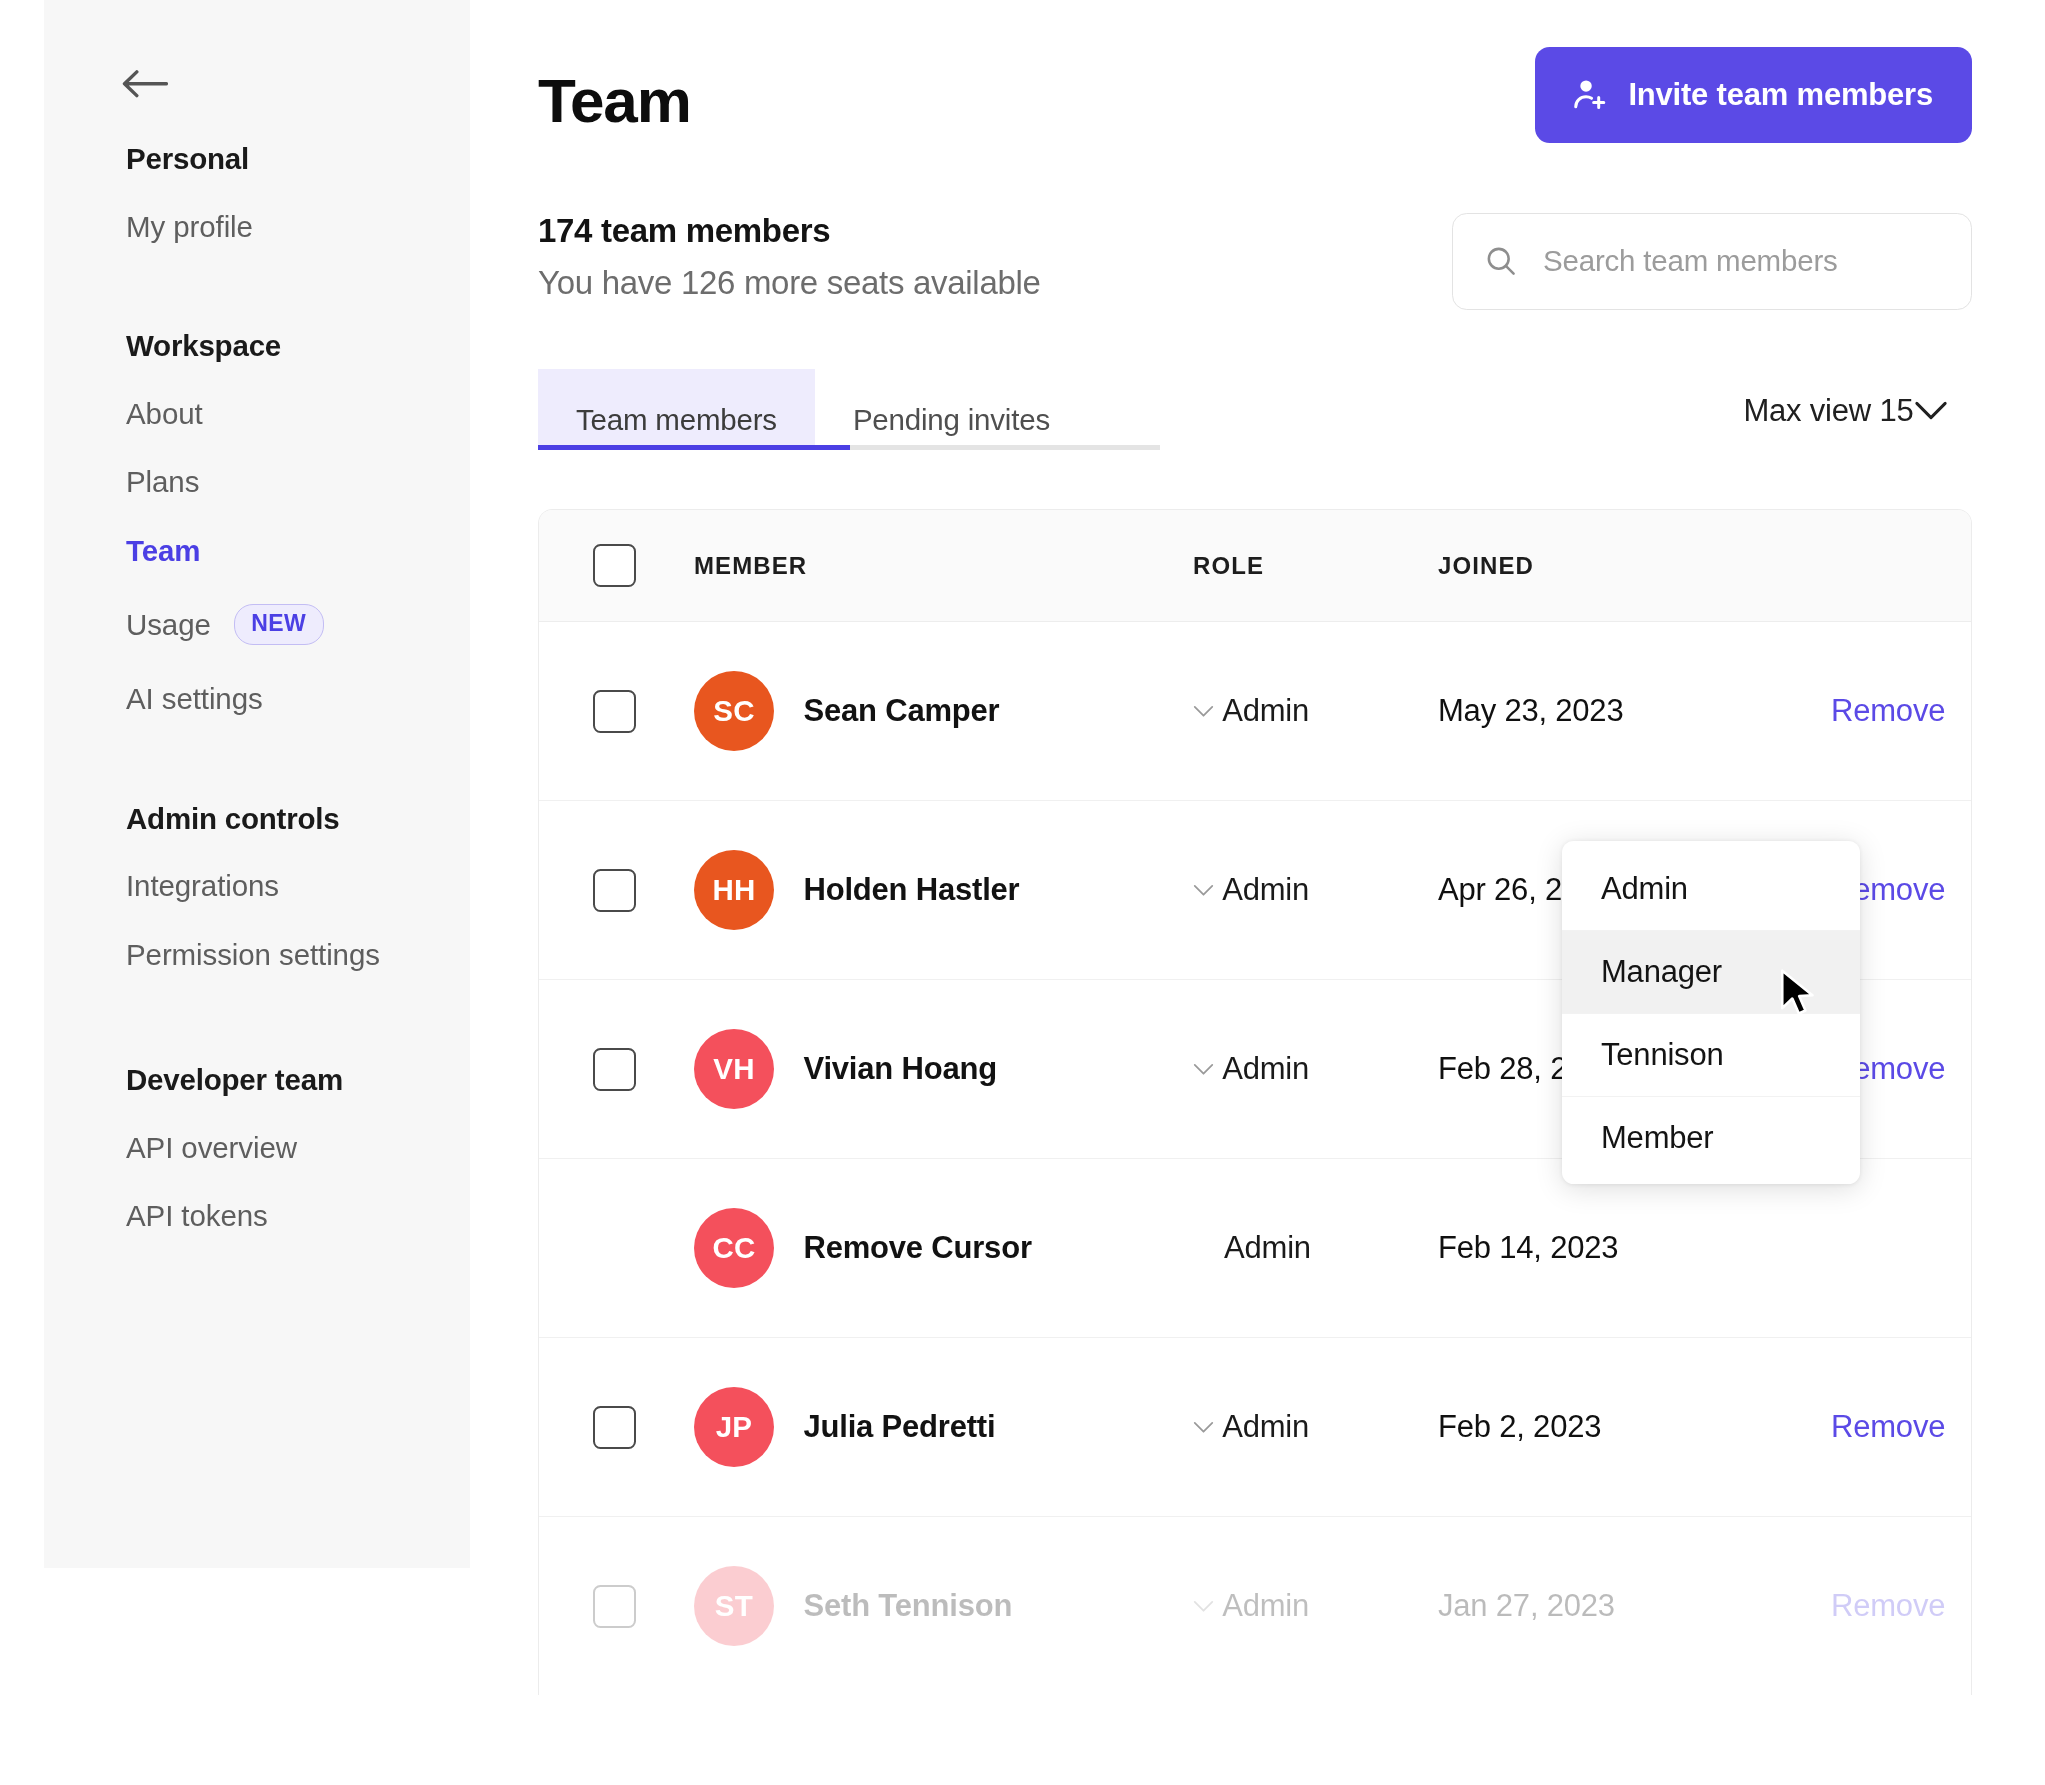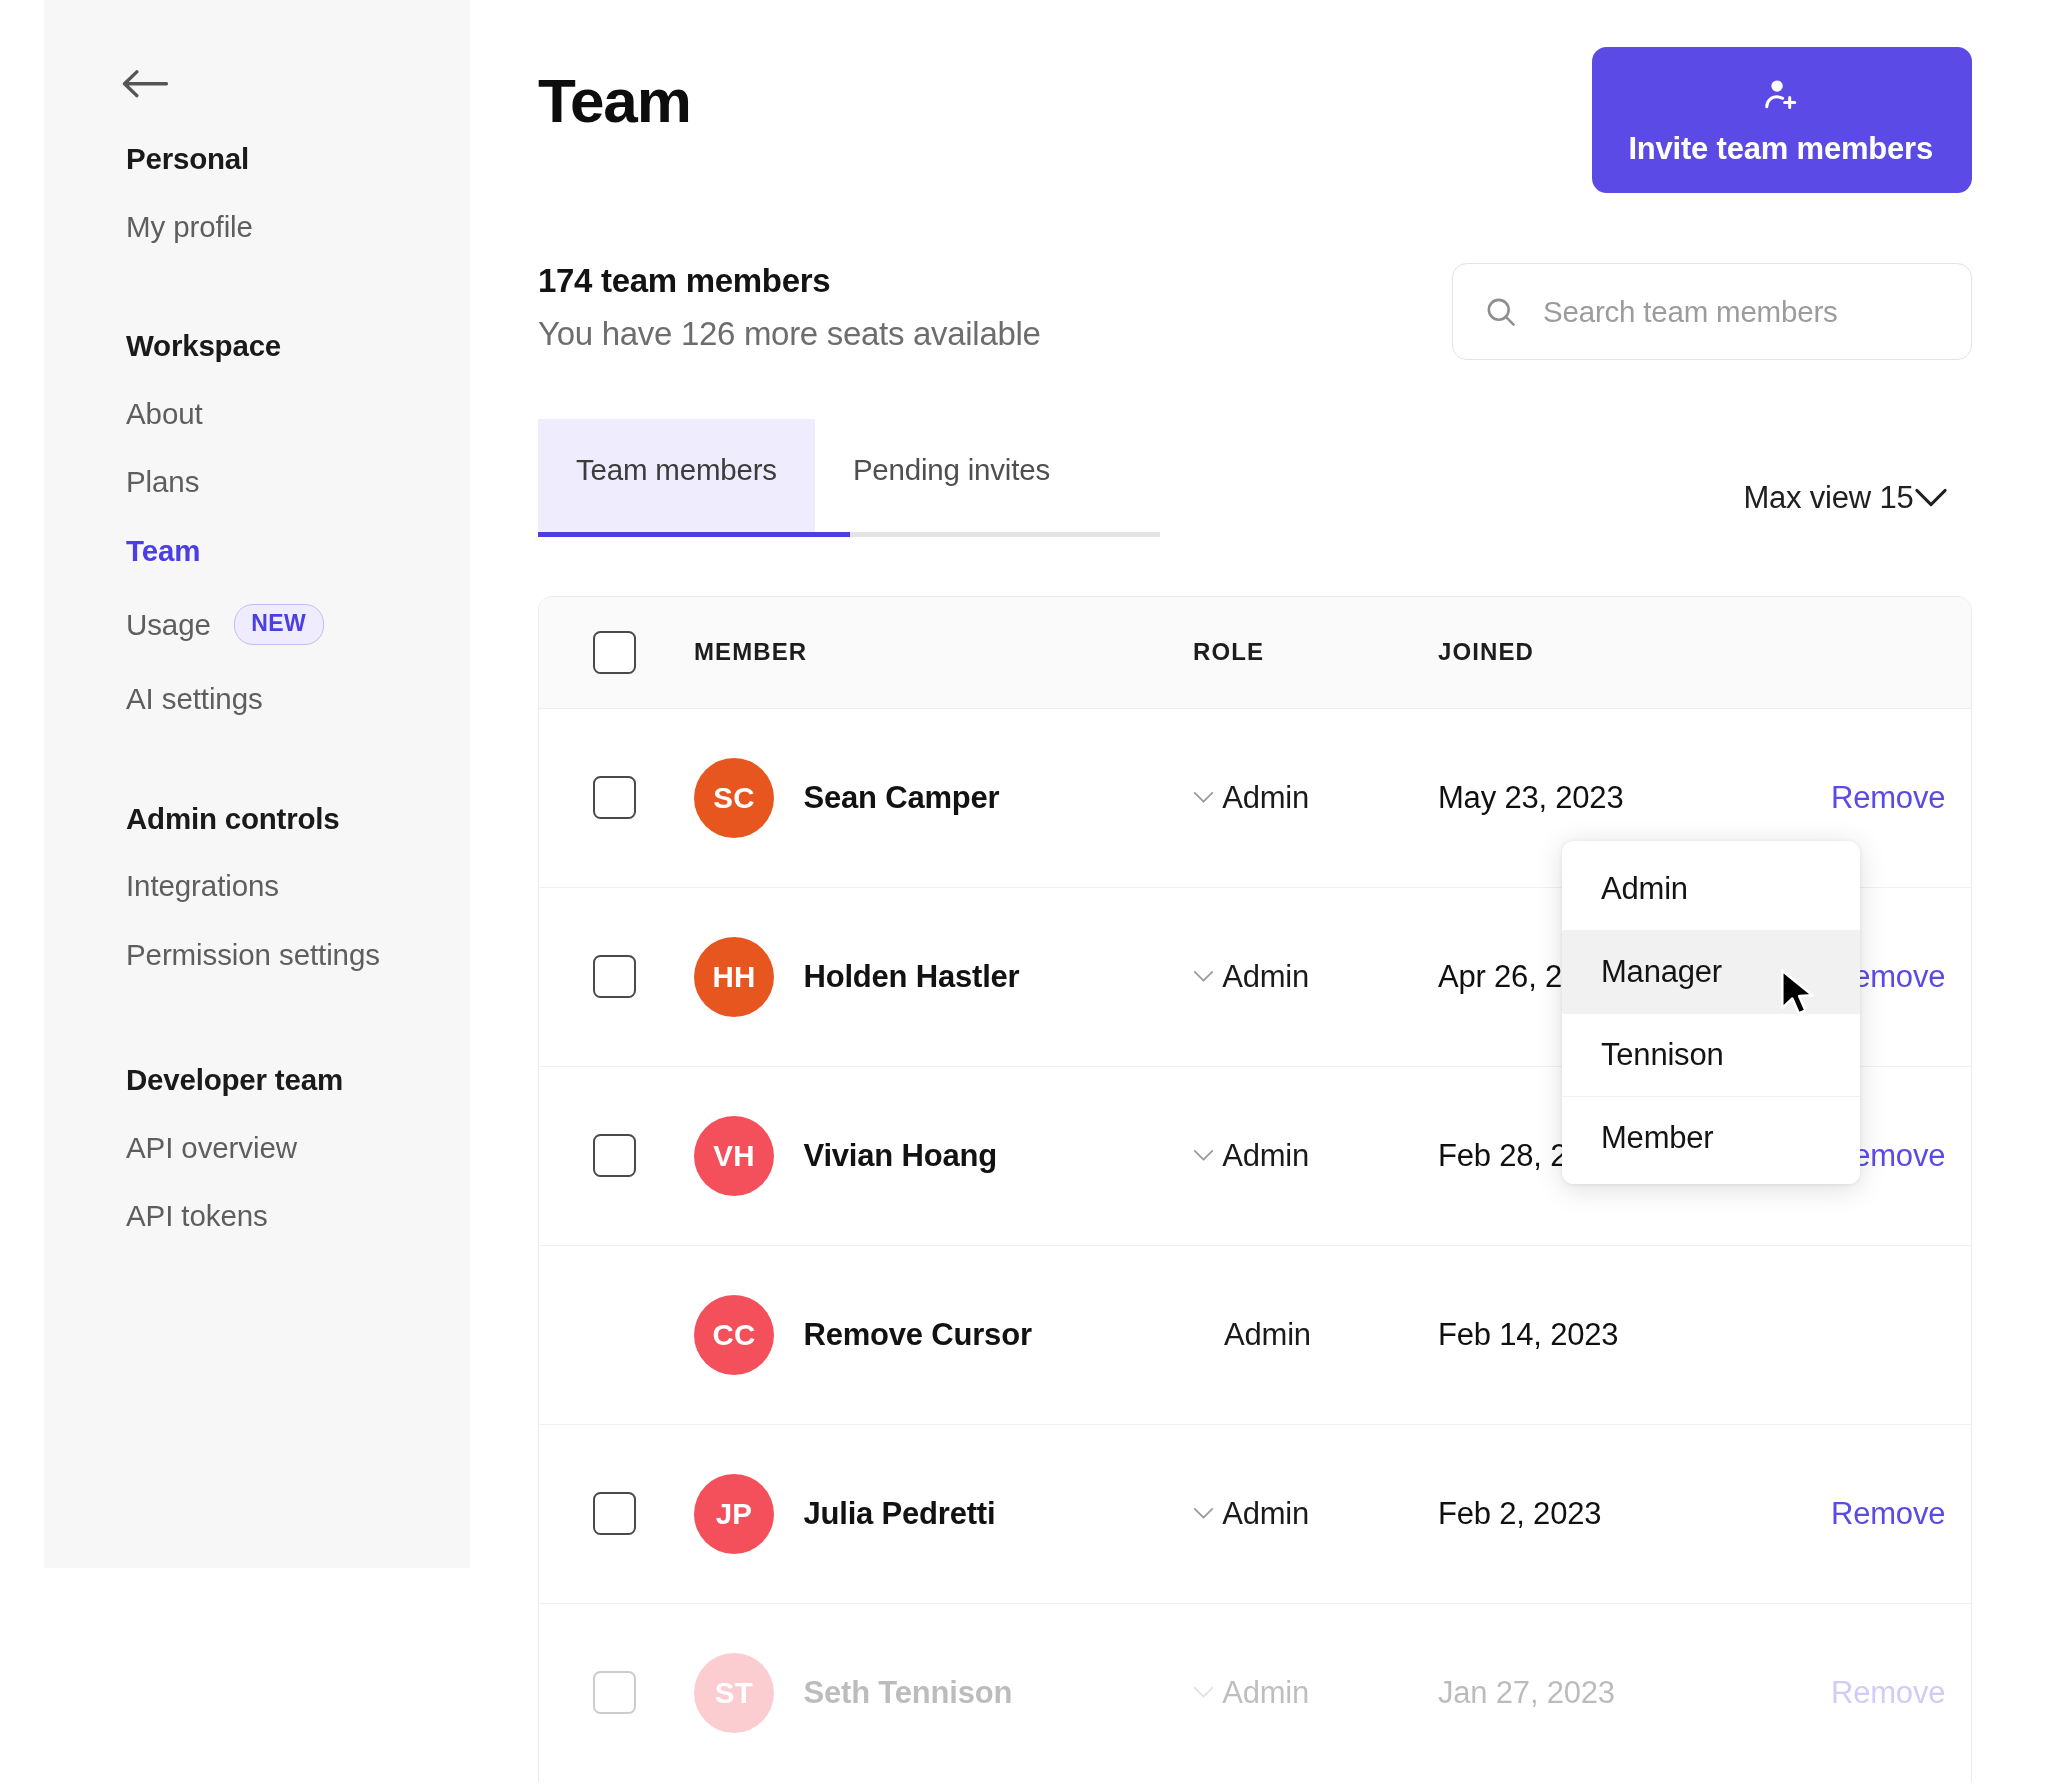--- a/index.html
+++ b/index.html
@@ -130,21 +130,20 @@
     color: #ffffff;
     border: none;
     border-radius: 14.7px;
     padding: 28px 39px 29.5px 36px;
     font-size: 31px;
     font-weight: 700;
     letter-spacing: -0.2px;
     cursor: pointer;
     font-family: "Liberation Sans", sans-serif;
     line-height: 1;
-    flex-direction: column;
   }
   .invite-btn svg { display: block; flex-shrink: 0; }
 
   .sub-row {
     display: flex;
     align-items: flex-start;
     justify-content: space-between;
     margin-top: 70px;
   }
   .counts .count-main {
@@ -206,21 +205,21 @@
   }
   .tabs {
     display: flex;
     align-items: flex-end;
     position: relative;
     width: 622px;
   }
   .tab {
     font-size: 29.5px;
     color: #4f4f4f;
-    padding: 36px 38px 52px 38px;
+    padding: 36px 38px 16px 38px;
     cursor: pointer;
     background: transparent;
     letter-spacing: -0.2px;
     line-height: 1;
     border: none;
     font-family: "Liberation Sans", sans-serif;
   }
   .tab.active {
     background: #eeecfd;
     color: #3c3c3c;

